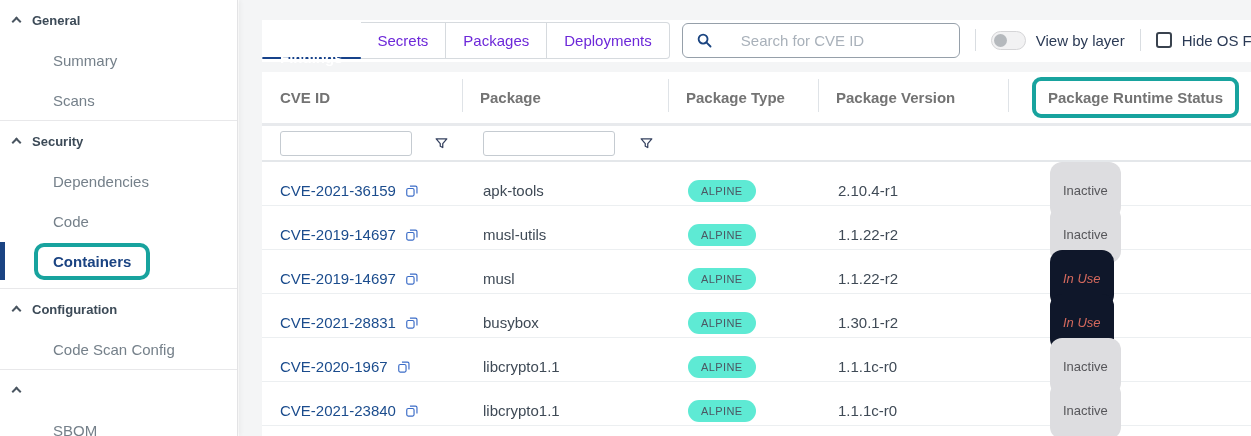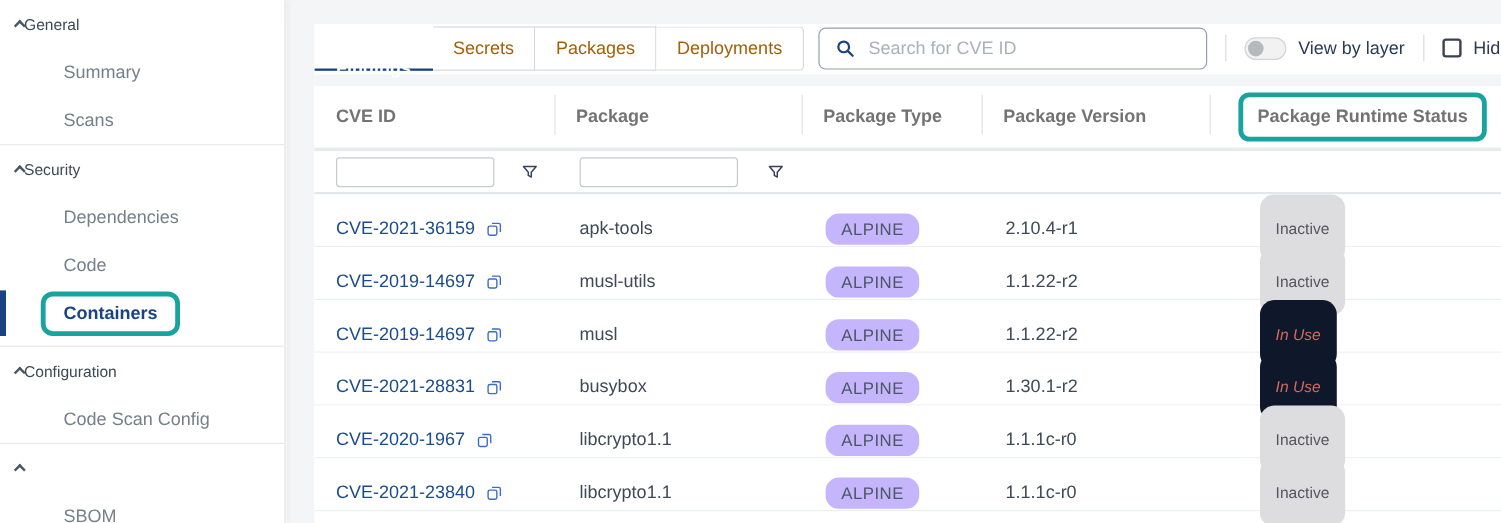--- a/index.html
+++ b/index.html
@@ -8,41 +8,41 @@
 
   
   .gutter   { position:absolute; left:239px; top:0; width:23px; height:436px; background:#f4f5f6; }
   .topstrip { position:absolute; left:239px; top:0; right:0; height:20px; background:#f4f5f6; }
 
   
   .sidebar { position:absolute; left:0; top:0; width:238px; height:436px; background:#fff;
              border-right:1px solid #e3e3e5; box-shadow:2px 0 5px rgba(0,0,0,.05); z-index:3; }
   .side-section + .side-section { border-top:1px solid #e8e8ea; }
   .side-section.pad-b { padding-bottom:7px; }
-  .side-header { height:40px; display:flex; align-items:center; padding-left:13px;
-                 font-size:13px; font-weight:normal; color:#3c4a57; cursor:pointer; }
+  .side-header { height:40px; display:flex; align-items:center; gap:12px; padding-left:13px;
+                 font-size:13px; font-weight:bold; color:#3c4a57; cursor:pointer; }
   .chev { width:7px; height:7px; border-left:2px solid #4a5560; border-top:2px solid #4a5560;
           transform:rotate(45deg); margin-top:3px; flex:none; }
   .side-item { position:relative; height:40px; display:flex; align-items:center; padding-left:53px;
                font-size:15px; color:#75808a; cursor:pointer; }
   .side-item.active { color:#1a4382; font-weight:bold; }
   .side-item.active::before { content:""; position:absolute; left:0; top:1px; height:38px; width:5px; background:#1a4382; }
   .annotated { border:4px solid #18a39e; border-radius:10px; padding:6px 15px; margin-left:-19px; background:#fff; }
 
   
   .toolbar { position:absolute; left:262px; top:21px; right:8px; height:38px;
              display:flex; align-items:center; z-index:2; }
   .tabs { display:flex; height:37px; flex:none; }
   .tab { background:#fff; border:1px solid #d6dade; border-left:none; padding:0 17px; font-size:15px;
-         color:#a16207; display:flex; align-items:center; cursor:pointer; white-space:nowrap; }
+         color:#6d28d9; display:flex; align-items:center; cursor:pointer; white-space:nowrap; }
   .tab:first-child { border-left:1px solid #d6dade; border-radius:4px 0 0 4px;margin-top:35px; }
   .tab:last-child { border-radius:0 4px 4px 0; }
   .tab.active { background:#17428a; border-color:#17428a; color:#fff; font-weight:bold; }
-  .searchbox { width:324px; height:35px; border:1px solid #96a0aa; border-radius:6px; background:#fff;
-               display:flex; align-items:center; padding:0 13px; gap:11px; margin-left:12px; flex:none; }
+  .searchbox { width:278px; height:35px; border:1px solid #96a0aa; border-radius:6px; background:#fff;
+               display:flex; align-items:center; padding:0 13px; gap:28px; margin-left:12px; flex:none; }
   .searchbox input { border:none; outline:none; font-size:15px; color:#333; width:100%; background:transparent; }
   .searchbox input::placeholder { color:#a9b1ba; }
   .vdiv { width:1px; height:22px; background:#d9dde1; margin:0 15px; flex:none; }
   .toggle { width:35px; height:19px; border-radius:10px; background:#f2f2f3; border:1px solid #d5d5d7;
             position:relative; cursor:pointer; flex:none; }
   .knob { position:absolute; left:2px; top:2px; width:13px; height:13px; border-radius:50%; background:#b5b9bd; }
   .tb-label { font-size:15px; color:#2b3a55; margin-left:10px; white-space:nowrap; }
   .checkbox { width:16px; height:16px; border:2px solid #39424e; border-radius:3px; background:#fff;
               cursor:pointer; flex:none; }
 
@@ -62,21 +62,21 @@
   .finput { width:132px; height:25px; border:1px solid #c5cbd1; border-radius:3px; margin-left:18px;
             outline:none; font-size:13px; padding:0 6px; }
   .fcell .funnel { margin-left:22px; cursor:pointer; display:flex; }
   .fcell.second .finput { margin-left:21px; }
   .fcell.second .funnel { margin-left:24px; }
   .row { height:44px; border-bottom:1px solid #eceff1; font-size:15px; color:#3f4a56; background:#fff; }
   .cell-cve { display:flex; align-items:center; gap:9px; padding-left:18px; color:#1b4c8d; }
   .copybtn { display:flex; cursor:pointer; }
   .cell-pkg { padding-left:21px; }
   .cell-type { padding-left:20px; }
-  .badge { display:inline-block; background:#c4b5fd; color:#4c5763; font-size:14px; padding:5px 13px;
+  .badge { display:inline-block; background:#5eead4; color:#4c5763; font-size:11px; padding:5px 13px;
            border-radius:11px; letter-spacing:.4px; }
   .cell-ver { padding-left:20px; }
   .cell-status { padding-left:42px; }
   .pill { display:inline-block; font-size:13px; padding:21px 13px; border-radius:12px; }
   .pill.inactive { background:#dddde0; color:#56565a; }
   .pill.inuse { background:#0f172a; color:#d5695d;font-style:italic; }
 </style>
 </head>
 <body>
 

